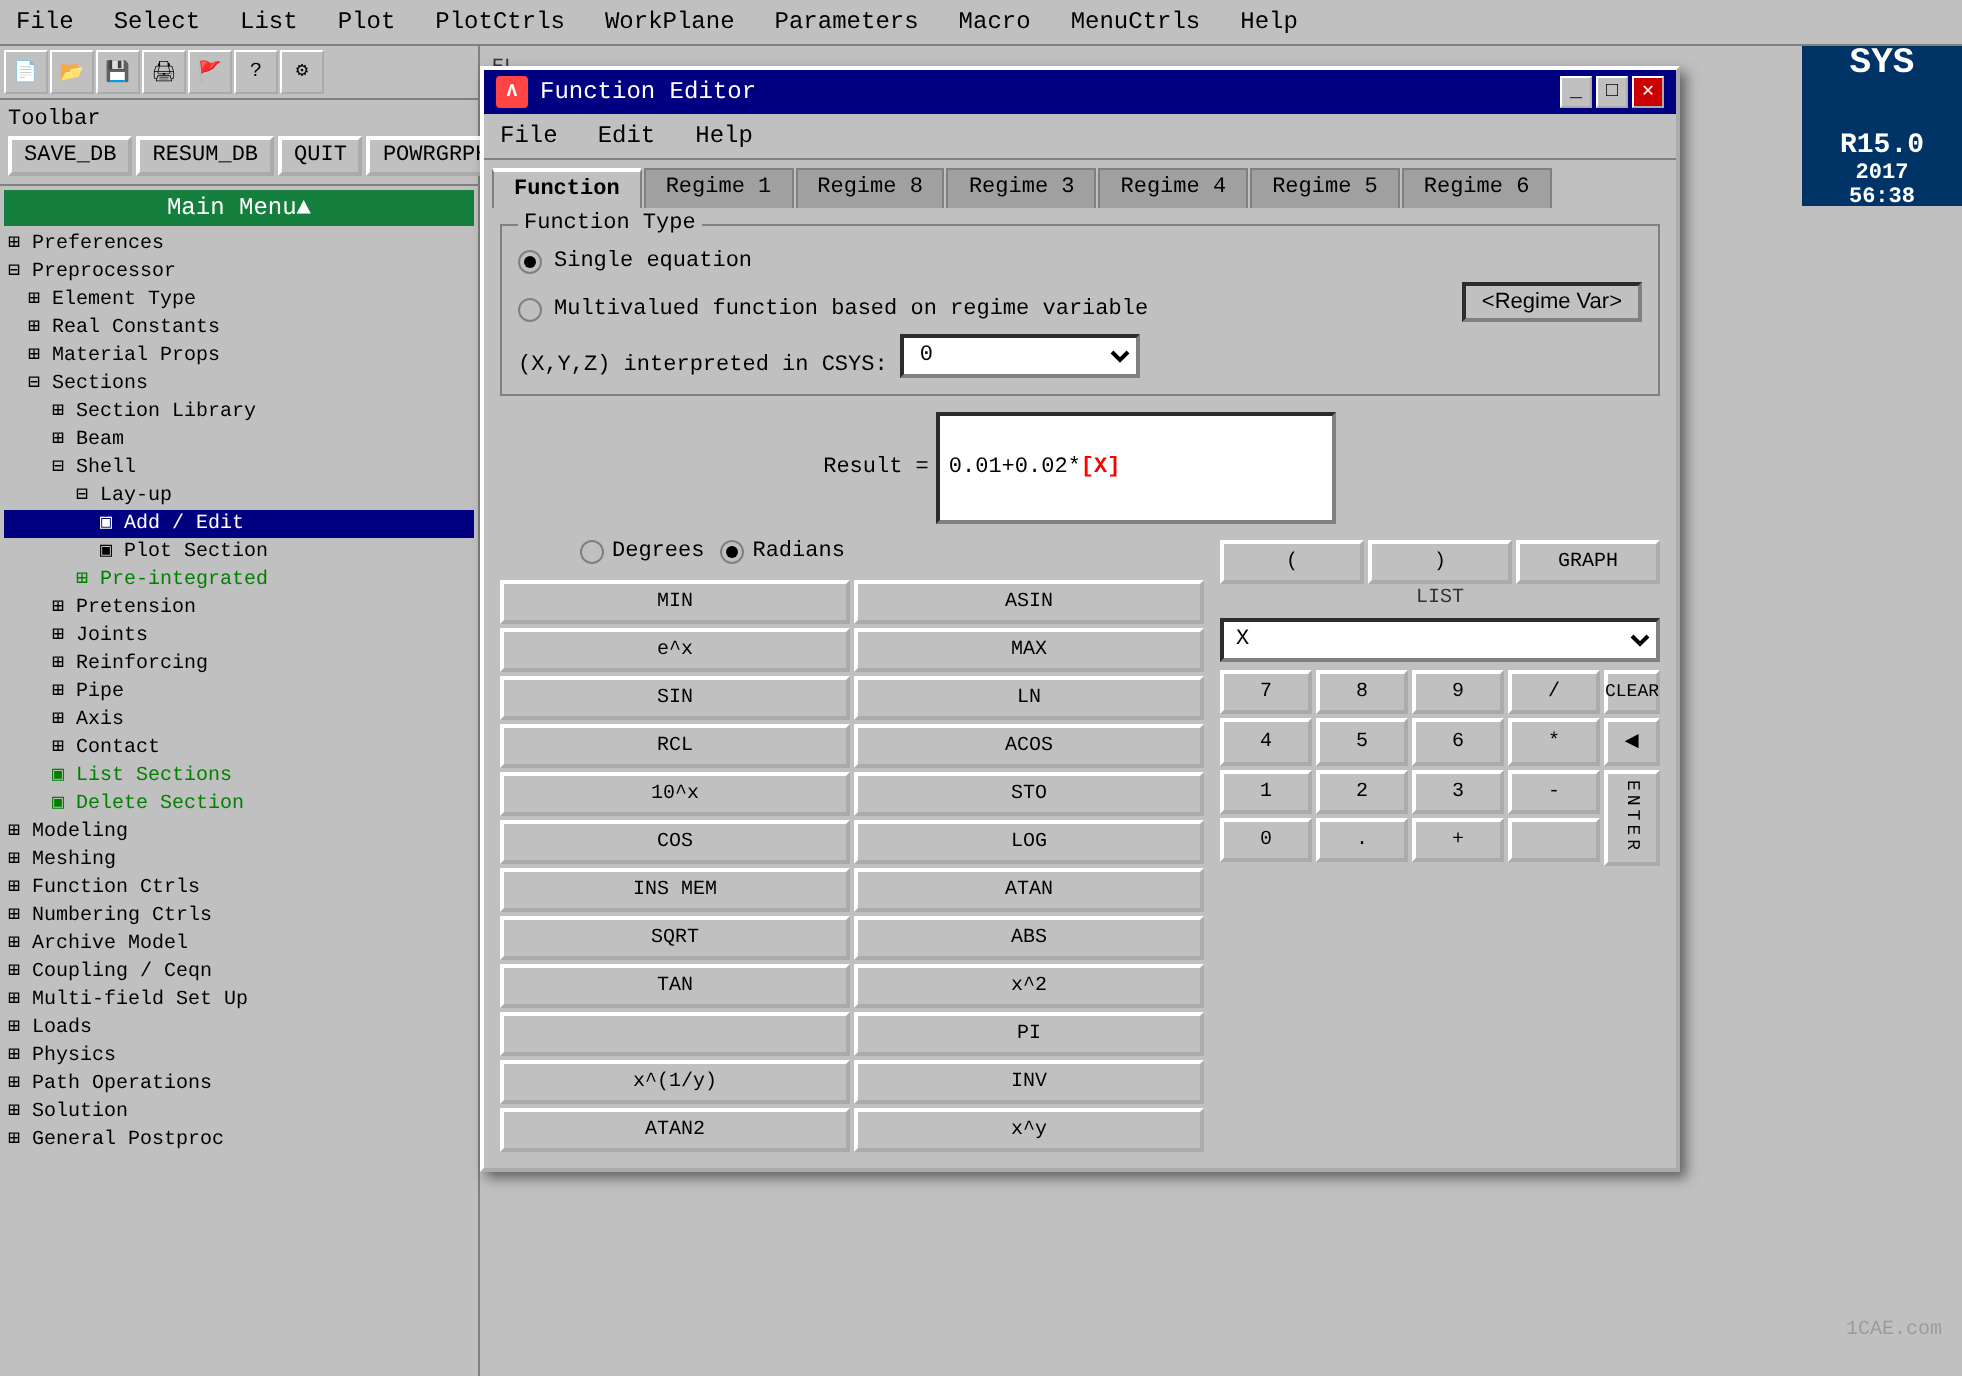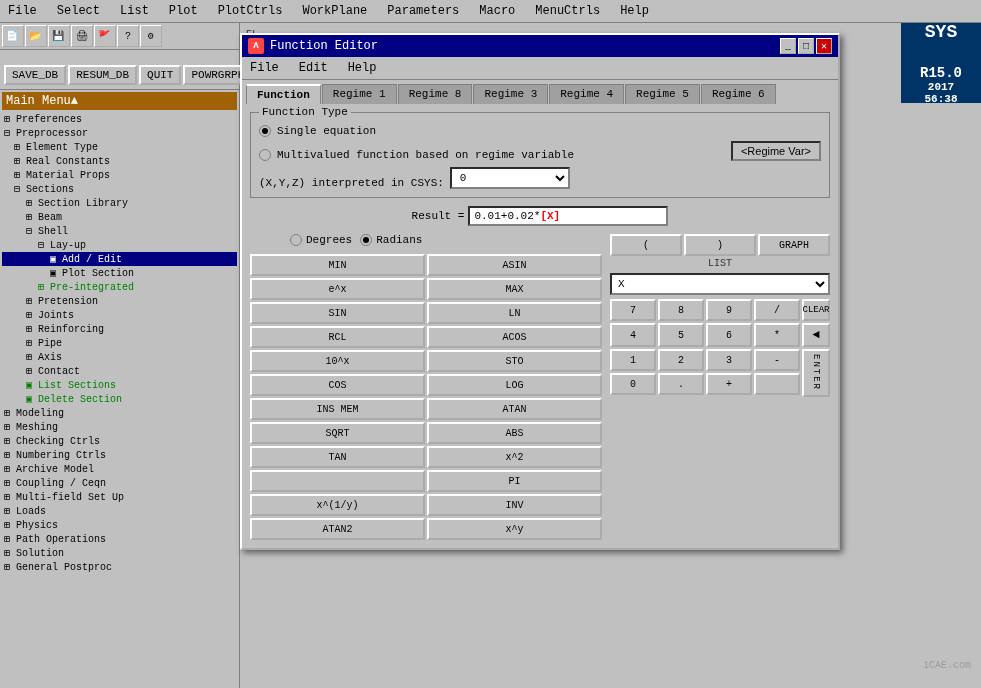--- a/index.html
+++ b/index.html
@@ -12,27 +12,27 @@
     
     .main-layout { display: flex; height: calc(688px - 20px); }
 
     
     .left-panel { width: 240px; background: #c0c0c0; border-right: 1px solid #808080; display: flex; flex-direction: column; }
 
     
     .toolbar-area { padding: 4px; border-bottom: 1px solid #808080; }
     .toolbar-label { font-size: 11px; margin-bottom: 2px; }
     .toolbar-buttons { display: flex; gap: 2px; }
-    .toolbar-btn { background: #c0c0c0; border: 2px outset #ffffff; padding: 2px 6px; font-size: 11px; cursor: pointer; font-family: 'Courier New', monospace; margin-top: 11px; }
+    .toolbar-btn { background: #c0c0c0; border: 2px outset #ffffff; padding: 2px 6px; font-size: 11px; cursor: pointer; font-family: 'Courier New', monospace; }
     .toolbar-icons { display: flex; gap: 1px; padding: 2px; border-bottom: 1px solid #808080; }
     .icon-btn { width: 22px; height: 22px; background: #c0c0c0; border: 1px outset #ffffff; display: flex; align-items: center; justify-content: center; cursor: pointer; font-size: 10px; }
 
     
     .tree-panel { flex: 1; overflow-y: auto; padding: 2px; }
-    .tree-title { display: flex; justify-content: flex-start; align-items: center; background: #a16207; color: white; padding: 2px 4px; margin-bottom: 2px; }
+    .tree-title { display: flex; justify-content: center; align-items: center; background: #15803d; color: white; padding: 2px 4px; margin-bottom: 2px; }
     .tree-item { padding: 1px 2px; cursor: pointer; white-space: nowrap; font-size: 10px; }
     .tree-item.selected { background: #000080; color: white; }
     .indent-1 { padding-left: 12px; }
     .indent-2 { padding-left: 24px; }
     .indent-3 { padding-left: 36px; }
     .indent-4 { padding-left: 48px; }
 
     
     .right-area { flex: 1; display: flex; flex-direction: column; background: #808080; position: relative; }
 
@@ -64,21 +64,21 @@
     .group-box { border: 1px solid #808080; padding: 8px; margin-bottom: 8px; position: relative; }
     .group-label { position: absolute; top: -7px; left: 8px; background: #c0c0c0; padding: 0 3px; font-size: 11px; }
     .radio-row { display: flex; align-items: flex-end; gap: 6px; margin: 4px 0; font-size: 11px; }
     .radio-btn { width: 12px; height: 12px; border: 1px solid #808080; border-radius: 50%; display: flex; align-items: center; justify-content: center; cursor: pointer; }
     .radio-btn.checked::after { content: ''; width: 6px; height: 6px; background: black; border-radius: 50%; }
     .regime-var-btn { border: 2px inset #808080; background: #c0c0c0; padding: 2px 8px; font-size: 11px; margin-left: auto; }
     .csys-row { display: flex; align-items: flex-end; gap: 6px; margin-top: 6px; font-size: 11px; }
 
     
     .result-row { display: flex; align-items: center; gap: 4px; margin-bottom: 8px; font-size: 11px; justify-content: center; }
-    .result-field { border: 2px inset #808080; background: white; padding: 2px 4px; font-size: 11px; min-width: 200px; font-family: 'Courier New', monospace; }
+    .result-field { border: 2px inset #808080; background: white; padding: 20px 4px; font-size: 11px; min-width: 200px; font-family: 'Courier New', monospace; }
     .result-x { color: red; font-weight: bold; }
 
     
     .angle-row { display: flex; align-items: center; gap: 8px; margin-bottom: 8px; font-size: 11px; padding-left: 40px; }
     .radio-label { display: flex; align-items: center; gap: 4px; cursor: pointer; }
 
     .calc-btn { background: #c0c0c0; border: 2px outset #ffffff; padding: 3px 2px; font-size: 10px; cursor: pointer; text-align: center; font-family: 'Courier New', monospace; min-height: 22px; display: flex; align-items: center; justify-content: center; }
 
     
     .watermark { position: absolute; bottom: 20px; right: 10px; opacity: 0.4; font-size: 10px; color: #666; }
@@ -107,20 +107,21 @@
       <div class="icon-btn">📄</div>
       <div class="icon-btn">📂</div>
       <div class="icon-btn">💾</div>
       <div class="icon-btn">🖨</div>
       <div class="icon-btn">🚩</div>
       <div class="icon-btn">?</div>
       <div class="icon-btn">⚙</div>
     </div>
 
     <div class="toolbar-area">
+      <div class="toolbar-label">Toolbar</div>
       <div class="toolbar-buttons">
         <button class="toolbar-btn">SAVE_DB</button>
         <button class="toolbar-btn">RESUM_DB</button>
         <button class="toolbar-btn">QUIT</button>
         <button class="toolbar-btn">POWRGRPH</button>
       </div>
     </div>
 
     <div class="tree-panel">
       <div class="tree-title">
@@ -143,21 +144,21 @@
       <div class="tree-item indent-2">⊞ Pretension</div>
       <div class="tree-item indent-2">⊞ Joints</div>
       <div class="tree-item indent-2">⊞ Reinforcing</div>
       <div class="tree-item indent-2">⊞ Pipe</div>
       <div class="tree-item indent-2">⊞ Axis</div>
       <div class="tree-item indent-2">⊞ Contact</div>
       <div class="tree-item indent-2" style="color:green;">▣ List Sections</div>
       <div class="tree-item indent-2" style="color:green;">▣ Delete Section</div>
       <div class="tree-item indent-0">⊞ Modeling</div>
       <div class="tree-item indent-0">⊞ Meshing</div>
-      <div class="tree-item indent-0">⊞ Checking Ctrls</div>
+      <div class="tree-item indent-0">⊞ Function Ctrls</div>
       <div class="tree-item indent-0">⊞ Numbering Ctrls</div>
       <div class="tree-item indent-0">⊞ Archive Model</div>
       <div class="tree-item indent-0">⊞ Coupling / Ceqn</div>
       <div class="tree-item indent-0">⊞ Multi-field Set Up</div>
       <div class="tree-item indent-0">⊞ Loads</div>
       <div class="tree-item indent-0">⊞ Physics</div>
       <div class="tree-item indent-0">⊞ Path Operations</div>
       <div class="tree-item indent-0">⊞ Solution</div>
       <div class="tree-item indent-0">⊞ General Postproc</div>
     </div>

